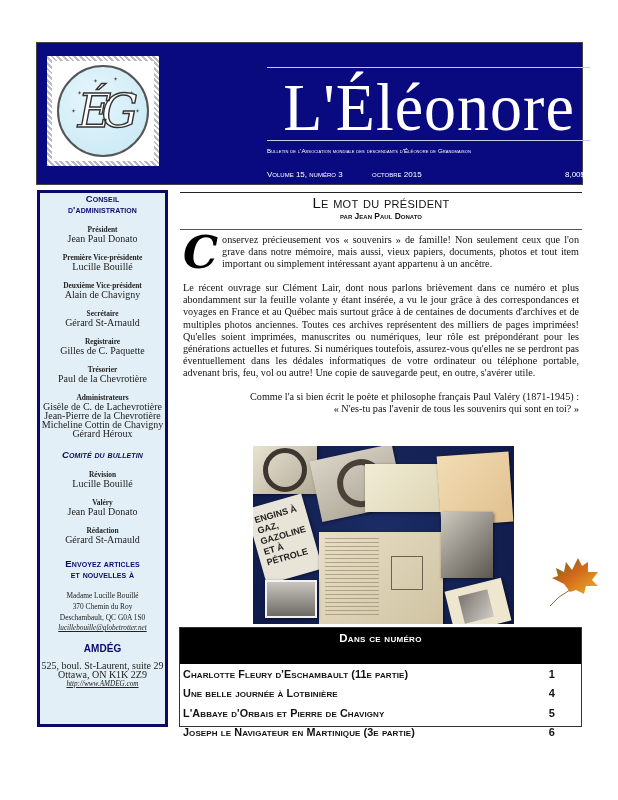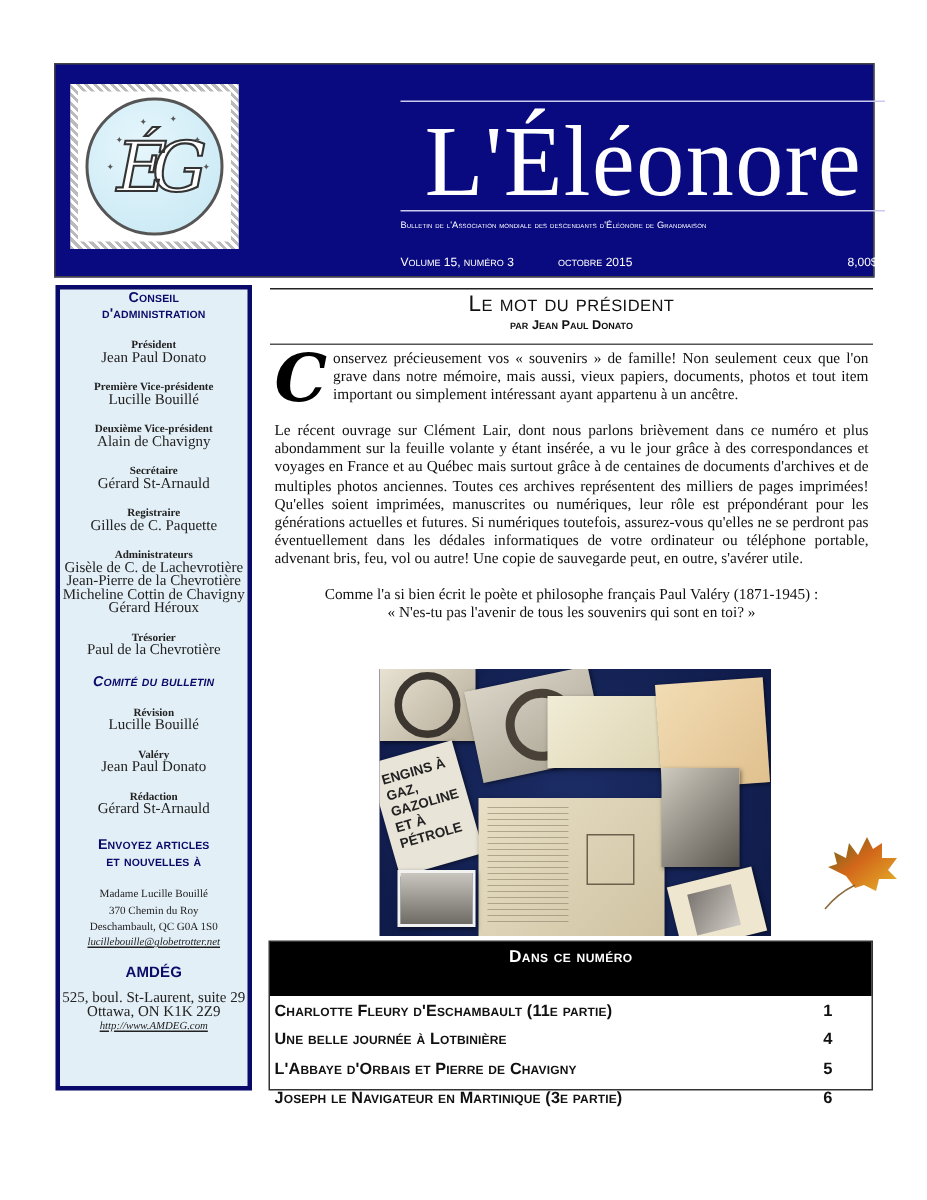--- a/index.html
+++ b/index.html
@@ -86,21 +86,21 @@
   .art-body {
     position: absolute; left: 183px; top: 234px; width: 396px;
     font-family: "Liberation Serif", serif; font-size: 10.2px; line-height: 12.1px;
     color: #111; text-align: justify; hyphens: auto;
   }
   .art-body p { margin-bottom: 12px; }
   .drop-cap {
     float: left; font-family: "DejaVu Serif", serif; font-weight: bold; font-style: italic;
     font-size: 44px; line-height: 36px; margin: 1px 4px 0 0; color: #000;
   }
-  .quote-p { text-align: center; margin-bottom: 0; }
+  .quote-p { text-align: right; margin-bottom: 0; }
 
   
   .collage {
     position: absolute; left: 253px; top: 446px; width: 261px; height: 178px;
     background: radial-gradient(circle at 50% 50%, #1c2d66, #0e1a48);
     overflow: hidden;
   }
   .clip { position: absolute; box-shadow: 1px 1px 3px rgba(0,0,0,0.5); }
   .clip-engine1 { left: 0; top: 0; width: 64px; height: 48px; background: linear-gradient(135deg,#e8e2d2,#b4ab97); }
   .clip-engine1::after { content:""; position:absolute; left:10px; top:2px; width:34px; height:34px; border-radius:50%; border:5px solid #3b3630; }
@@ -187,29 +187,29 @@
   </div>
   <div class="sb-group">
     <div class="sb-role">Secrétaire</div>
     <div class="sb-name">Gérard St-Arnauld</div>
   </div>
   <div class="sb-group">
     <div class="sb-role">Registraire</div>
     <div class="sb-name">Gilles de C. Paquette</div>
   </div>
   <div class="sb-group">
+    <div class="sb-role">Trésorier</div>
+    <div class="sb-name">Paul de la Chevrotière</div>
+  </div>
+  <div class="sb-group">
     <div class="sb-role">Administrateurs</div>
     <div class="sb-name">Gisèle de C. de Lachevrotière</div>
     <div class="sb-name">Jean-Pierre de la Chevrotière</div>
     <div class="sb-name">Micheline Cottin de Chavigny</div>
     <div class="sb-name">Gérard Héroux</div>
-  </div>
-  <div class="sb-group">
-    <div class="sb-role">Trésorier</div>
-    <div class="sb-name">Paul de la Chevrotière</div>
   </div>
 
   <div class="sb-head" style="margin-top:11px;font-style:italic;">Comité du bulletin</div>
 
   <div class="sb-group">
     <div class="sb-role">Révision</div>
     <div class="sb-name">Lucille Bouillé</div>
   </div>
   <div class="sb-group">
     <div class="sb-role">Valéry</div>

